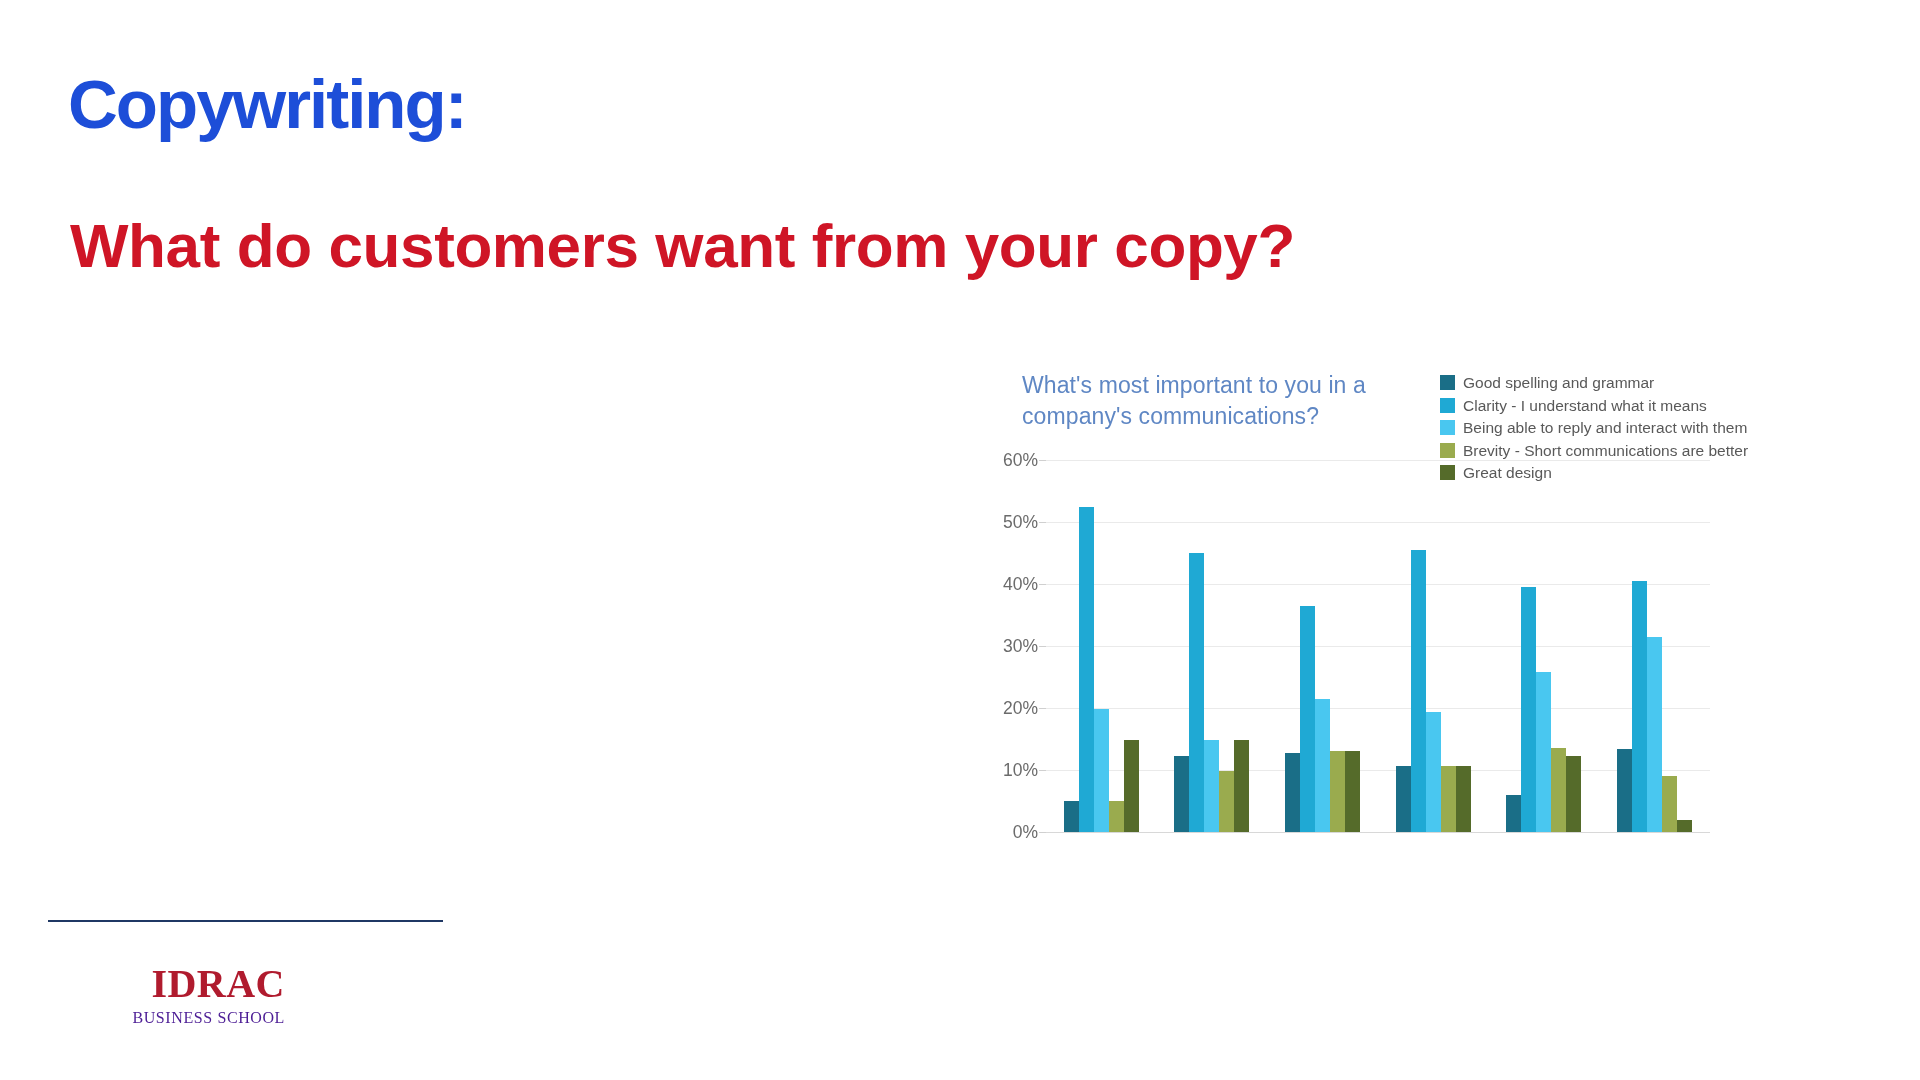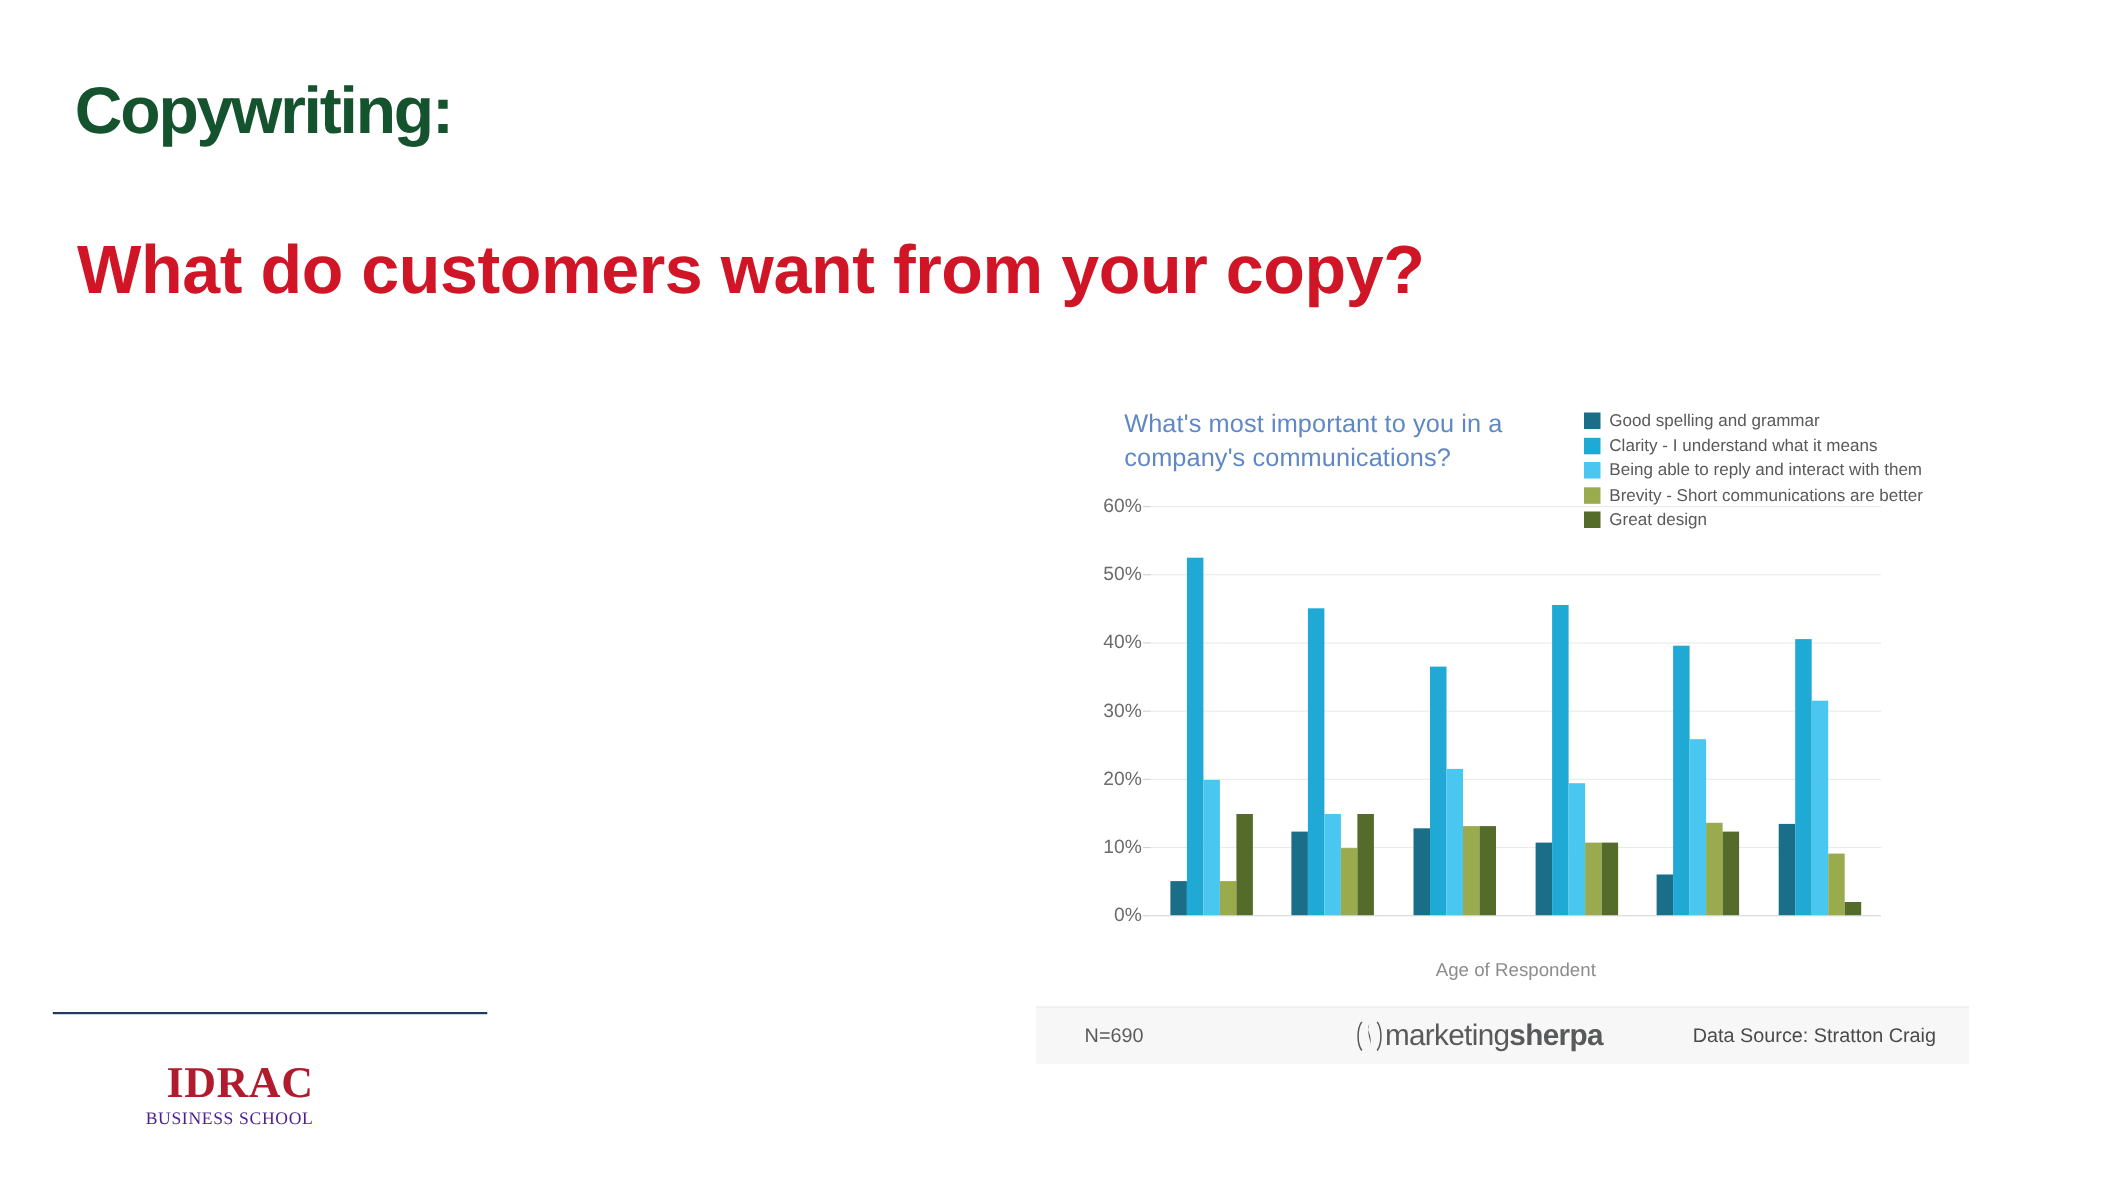--- a/index.html
+++ b/index.html
@@ -16,24 +16,24 @@
     width: 1920px;
     height: 1080px;
     background: #ffffff;
   }
 
   
   #slide-title {
     position: absolute;
     left: 68px;
     top: 70px;
-    font-size: 60px;
+    font-size: 69px;
     font-weight: bold;
     letter-spacing: -2px;
-    color: #14532d;
+    color: #1d4ed8;
     line-height: 1.02;
     white-space: nowrap;
   }
   #slide-subtitle {
     position: absolute;
     left: 70px;
     top: 212px;
     font-size: 62px;
     font-weight: bold;
     letter-spacing: -0.4px;
@@ -360,38 +360,22 @@
             <div class="bar" title="Great design · 55-64 · 12.2%" style="height: 75.64px; background: rgb(85, 107, 42);"></div>
           </div>
           <div class="bar-group">
             <div class="bar" title="Good spelling and grammar · 65+ · 13.4%" style="height: 83.08px; background: rgb(26, 110, 135);"></div>
             <div class="bar" title="Clarity - I understand what it means · 65+ · 40.5%" style="height: 251.1px; background: rgb(31, 169, 212);"></div>
             <div class="bar" title="Being able to reply and interact with them · 65+ · 31.5%" style="height: 195.3px; background: rgb(73, 199, 240);"></div>
             <div class="bar" title="Brevity - Short communications are better · 65+ · 9%" style="height: 55.8px; background: rgb(154, 171, 78);"></div>
             <div class="bar" title="Great design · 65+ · 2%" style="height: 12.4px; background: rgb(85, 107, 42);"></div>
           </div>
         </div>
-      <div id="x-axis-title">Age of Respondent</div>
     </div>
 
-    <div id="chart-footer">
-      <span id="footer-n">N=690</span>
-      <span id="footer-brand">
-        <span id="brand-mark">
-          <svg width="26" height="30" viewBox="0 0 26 30" aria-hidden="true">
-            <path d="M6,2 C1.5,8 1.5,22 6,28" stroke="#58595b" stroke-width="1.4" fill="none"></path>
-            <path d="M20,2 C24.5,8 24.5,22 20,28" stroke="#58595b" stroke-width="1.4" fill="none"></path>
-            <path d="M13,4 C9,10 17,14 13,26 C16,19 9.5,15 13,4 Z" fill="#58595b"></path>
-          </svg>
-        </span>
-        <span>marketing</span>
-        <span class="brand-bold">sherpa</span>
-      </span>
-      <span id="footer-source">Data Source: Stratton Craig</span>
-    </div>
 
   </div>
 
   <div id="logo-rule"></div>
   <div id="logo-block">
     <div id="logo-word">IDRAC</div>
     <div id="logo-sub">BUSINESS SCHOOL</div>
   </div>
 
 </div>

